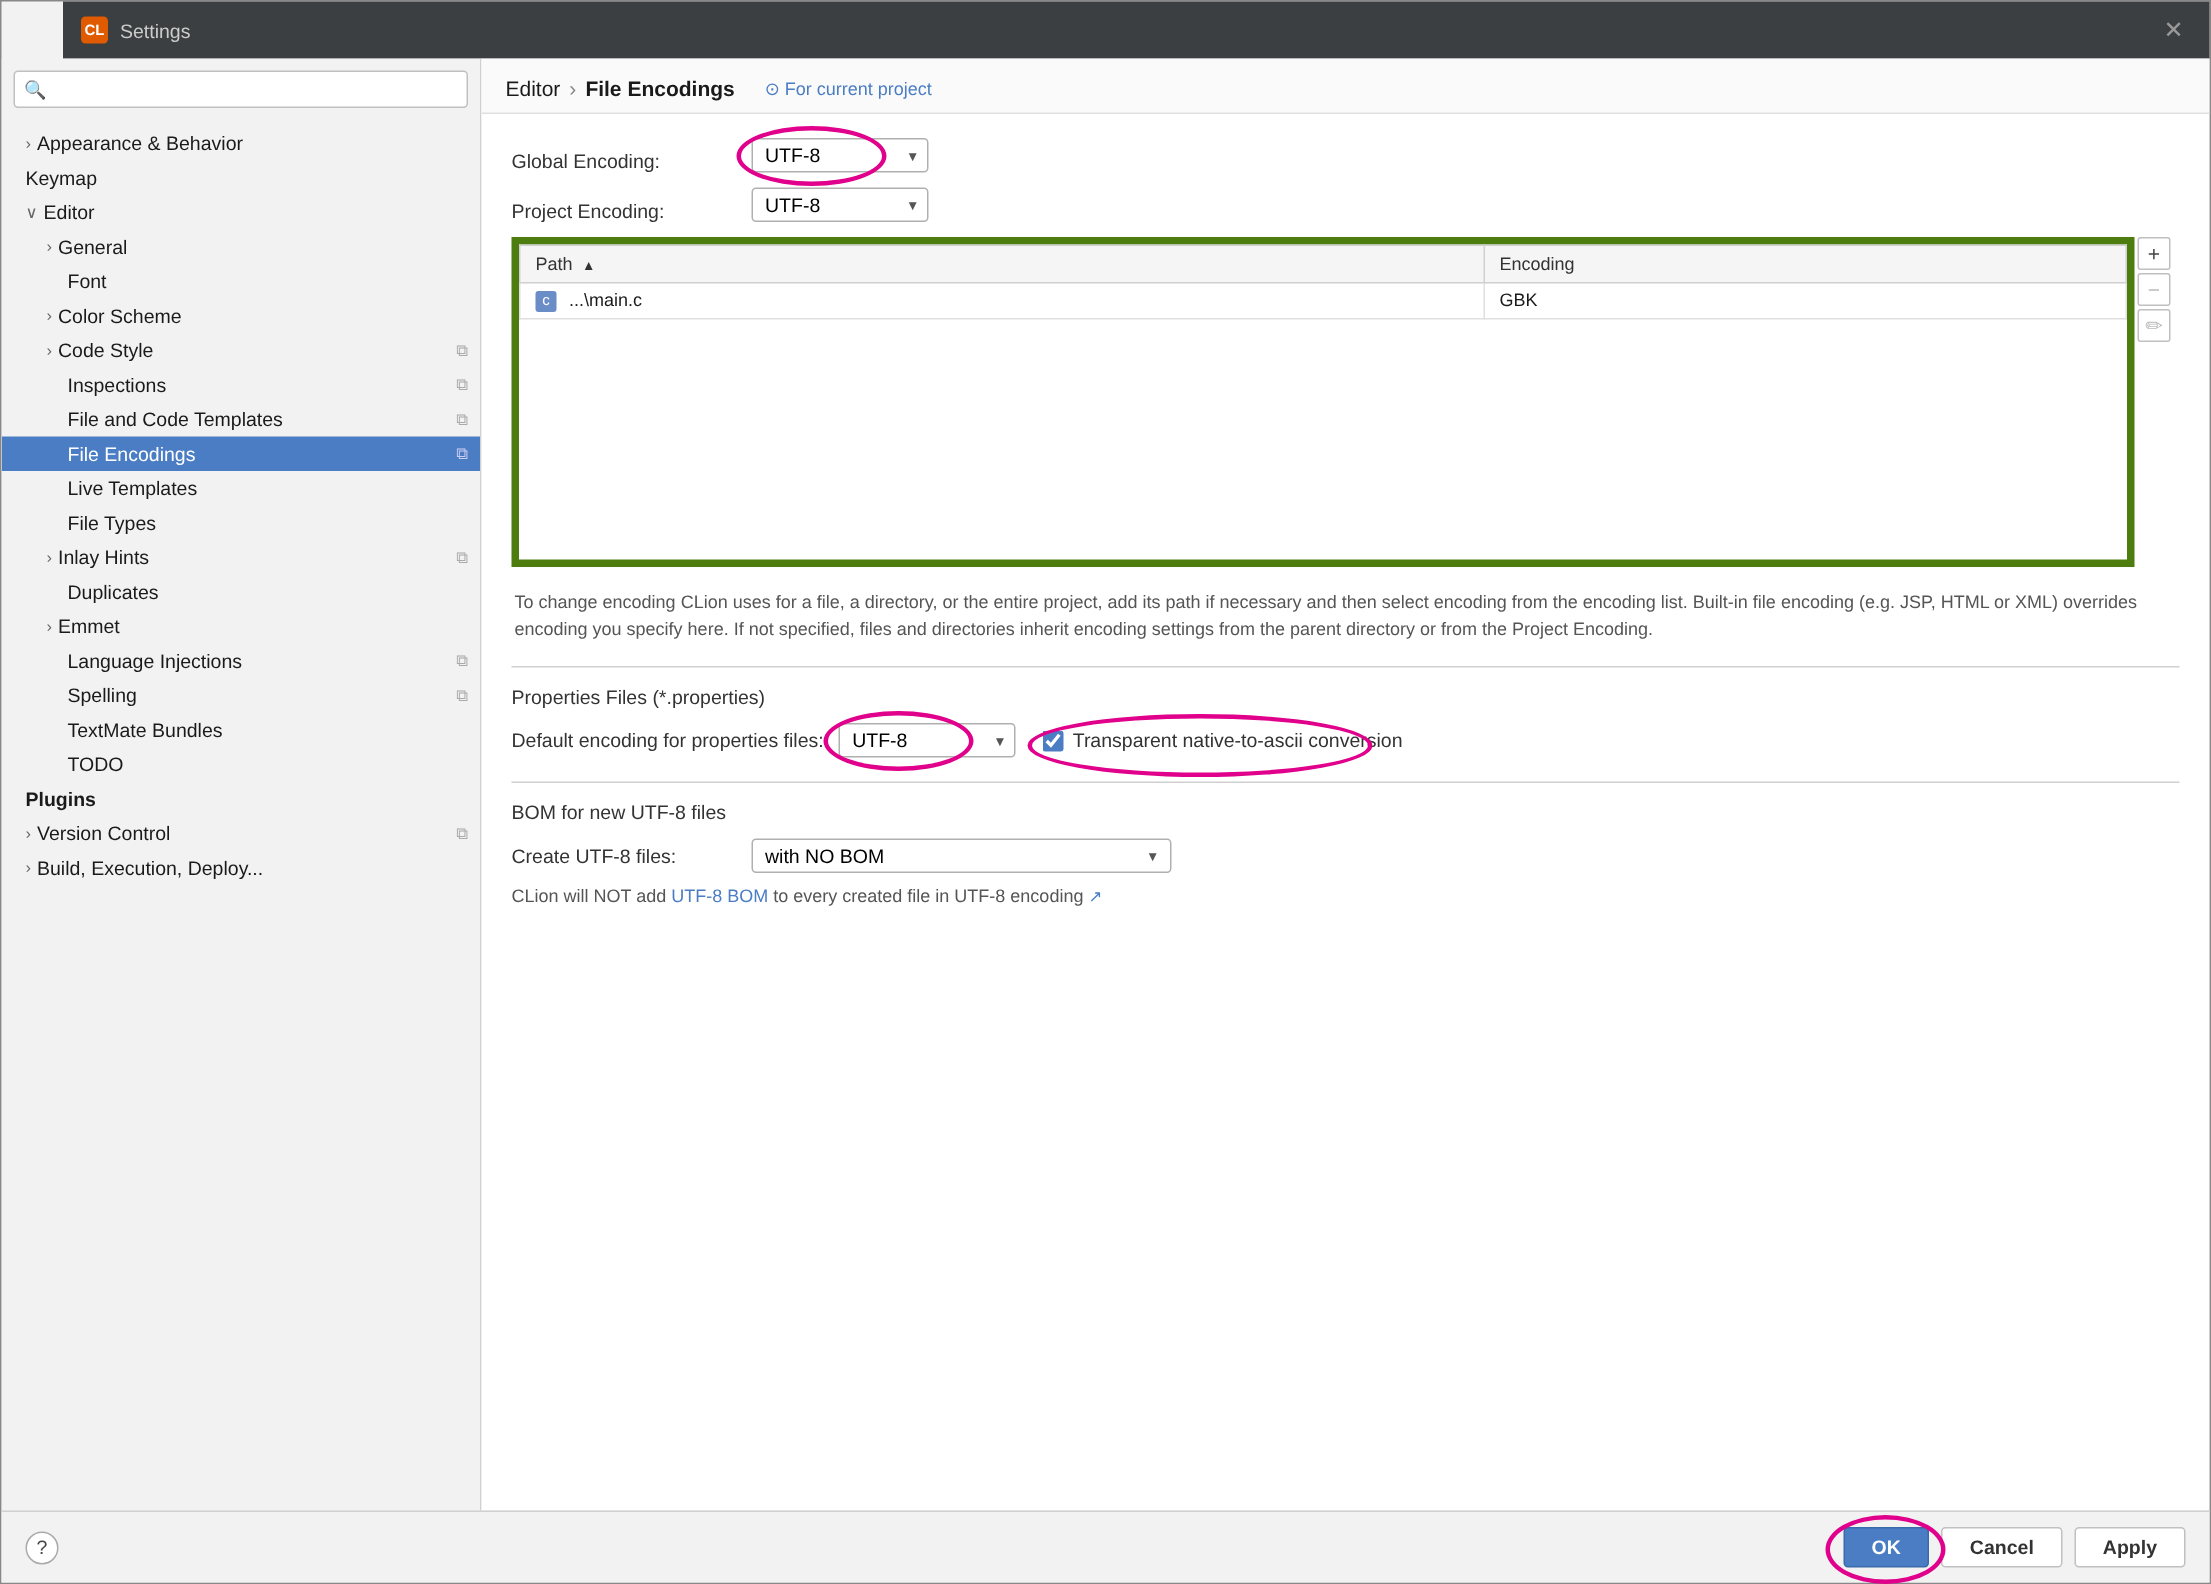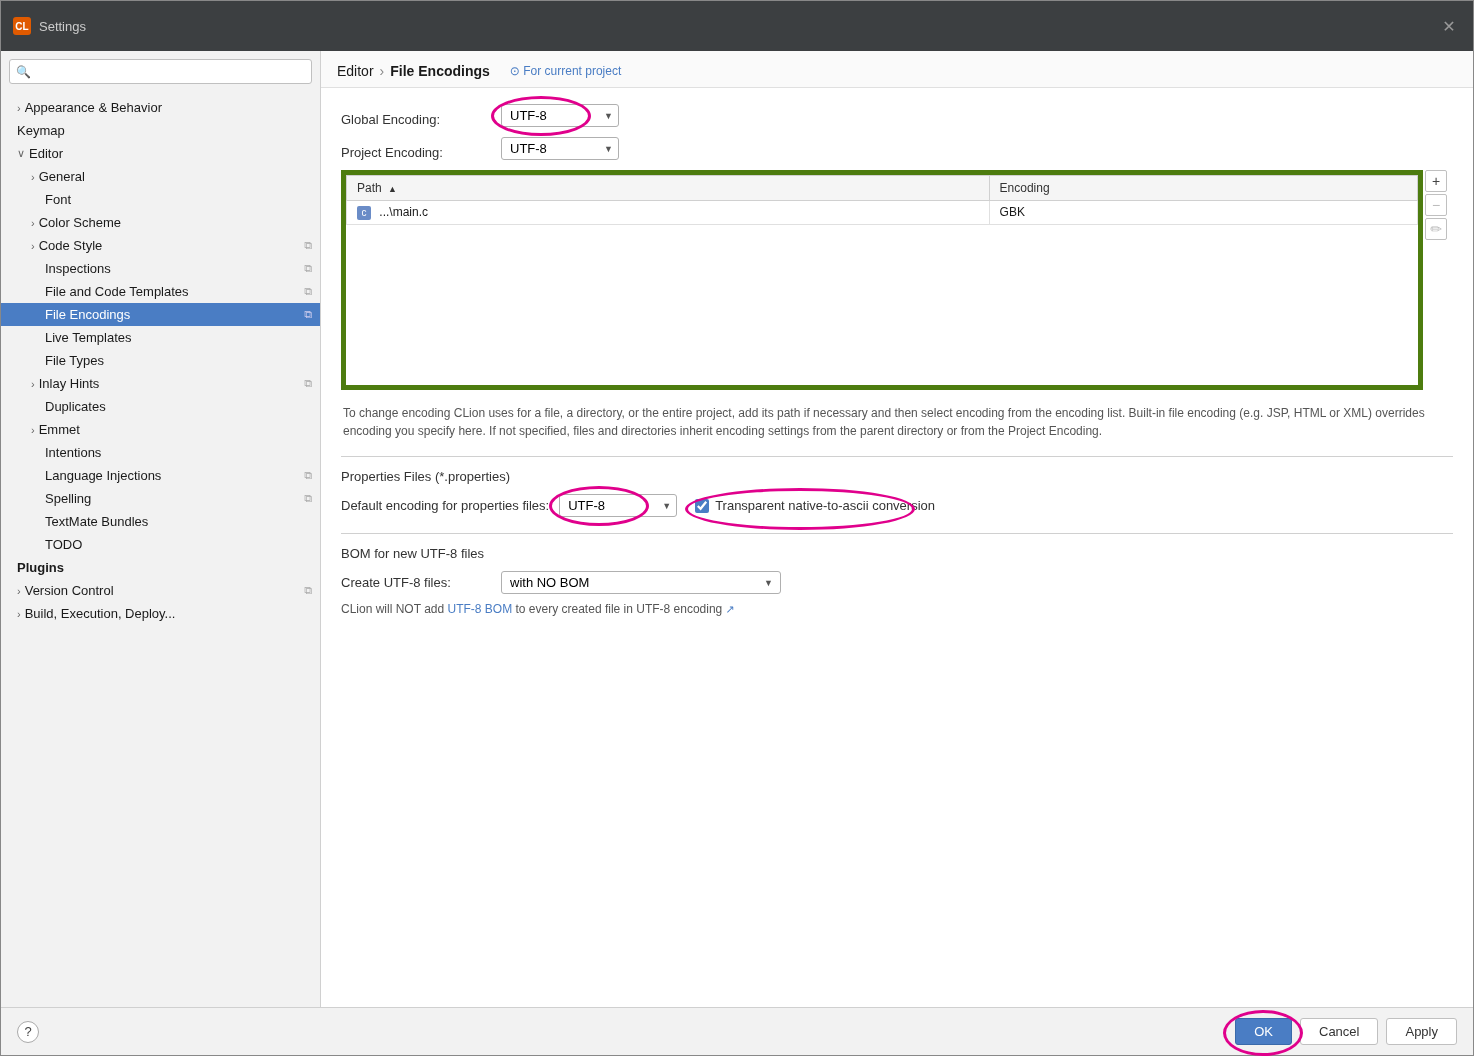--- a/index.html
+++ b/index.html
@@ -15,22 +15,23 @@
       box-shadow: 0 4px 20px rgba(0,0,0,0.4);
       position: relative;
     }
 
     .title-bar {
       background: #3c3f41;
       color: #bbb;
       display: flex;
       align-items: center;
       padding: 0 12px;
-      height: 50px;
+      height: 38px;
       flex-shrink: 0;
+      margin-left: 41px;
     }
     .title-bar .app-icon {
       width: 18px; height: 18px;
       background: #e05a00;
       border-radius: 3px;
       margin-right: 8px;
       display: flex; align-items: center; justify-content: center;
       font-size: 10px; font-weight: bold; color: white;
     }
     .title-bar .title-text {
@@ -355,20 +356,21 @@
       font-size: 13px;
       display: flex; align-items: center; justify-content: center;
       color: #444;
     }
     .dialog-btn {
       padding: 5px 18px;
       font-size: 13px;
       border-radius: 3px;
       cursor: pointer;
       border: 1px solid transparent;
+      font-weight: bold;
     }
     .dialog-btn.primary {
       background: #4a7dc4;
       color: #fff;
       border-color: #3a6aaa;
     }
     .dialog-btn.secondary {
       background: #fff;
       color: #333;
       border: 1px solid #c0c0c0;
@@ -486,23 +488,20 @@
 
         <div class="tree-item tree-item-indent-2">
           <span>Duplicates</span>
         </div>
 
         <div class="tree-item tree-item-indent-1">
           <span class="arrow">›</span>
           <span>Emmet</span>
         </div>
 
-        <div class="tree-item tree-item-indent-2">
-          <span>Intentions</span>
-        </div>
 
         <div class="tree-item tree-item-indent-2" style="justify-content: space-between;">
           <span>Language Injections</span>
           <span class="copy-icon">⧉</span>
         </div>
 
         <div class="tree-item tree-item-indent-2" style="justify-content: space-between;">
           <span>Spelling</span>
           <span class="copy-icon">⧉</span>
         </div>

